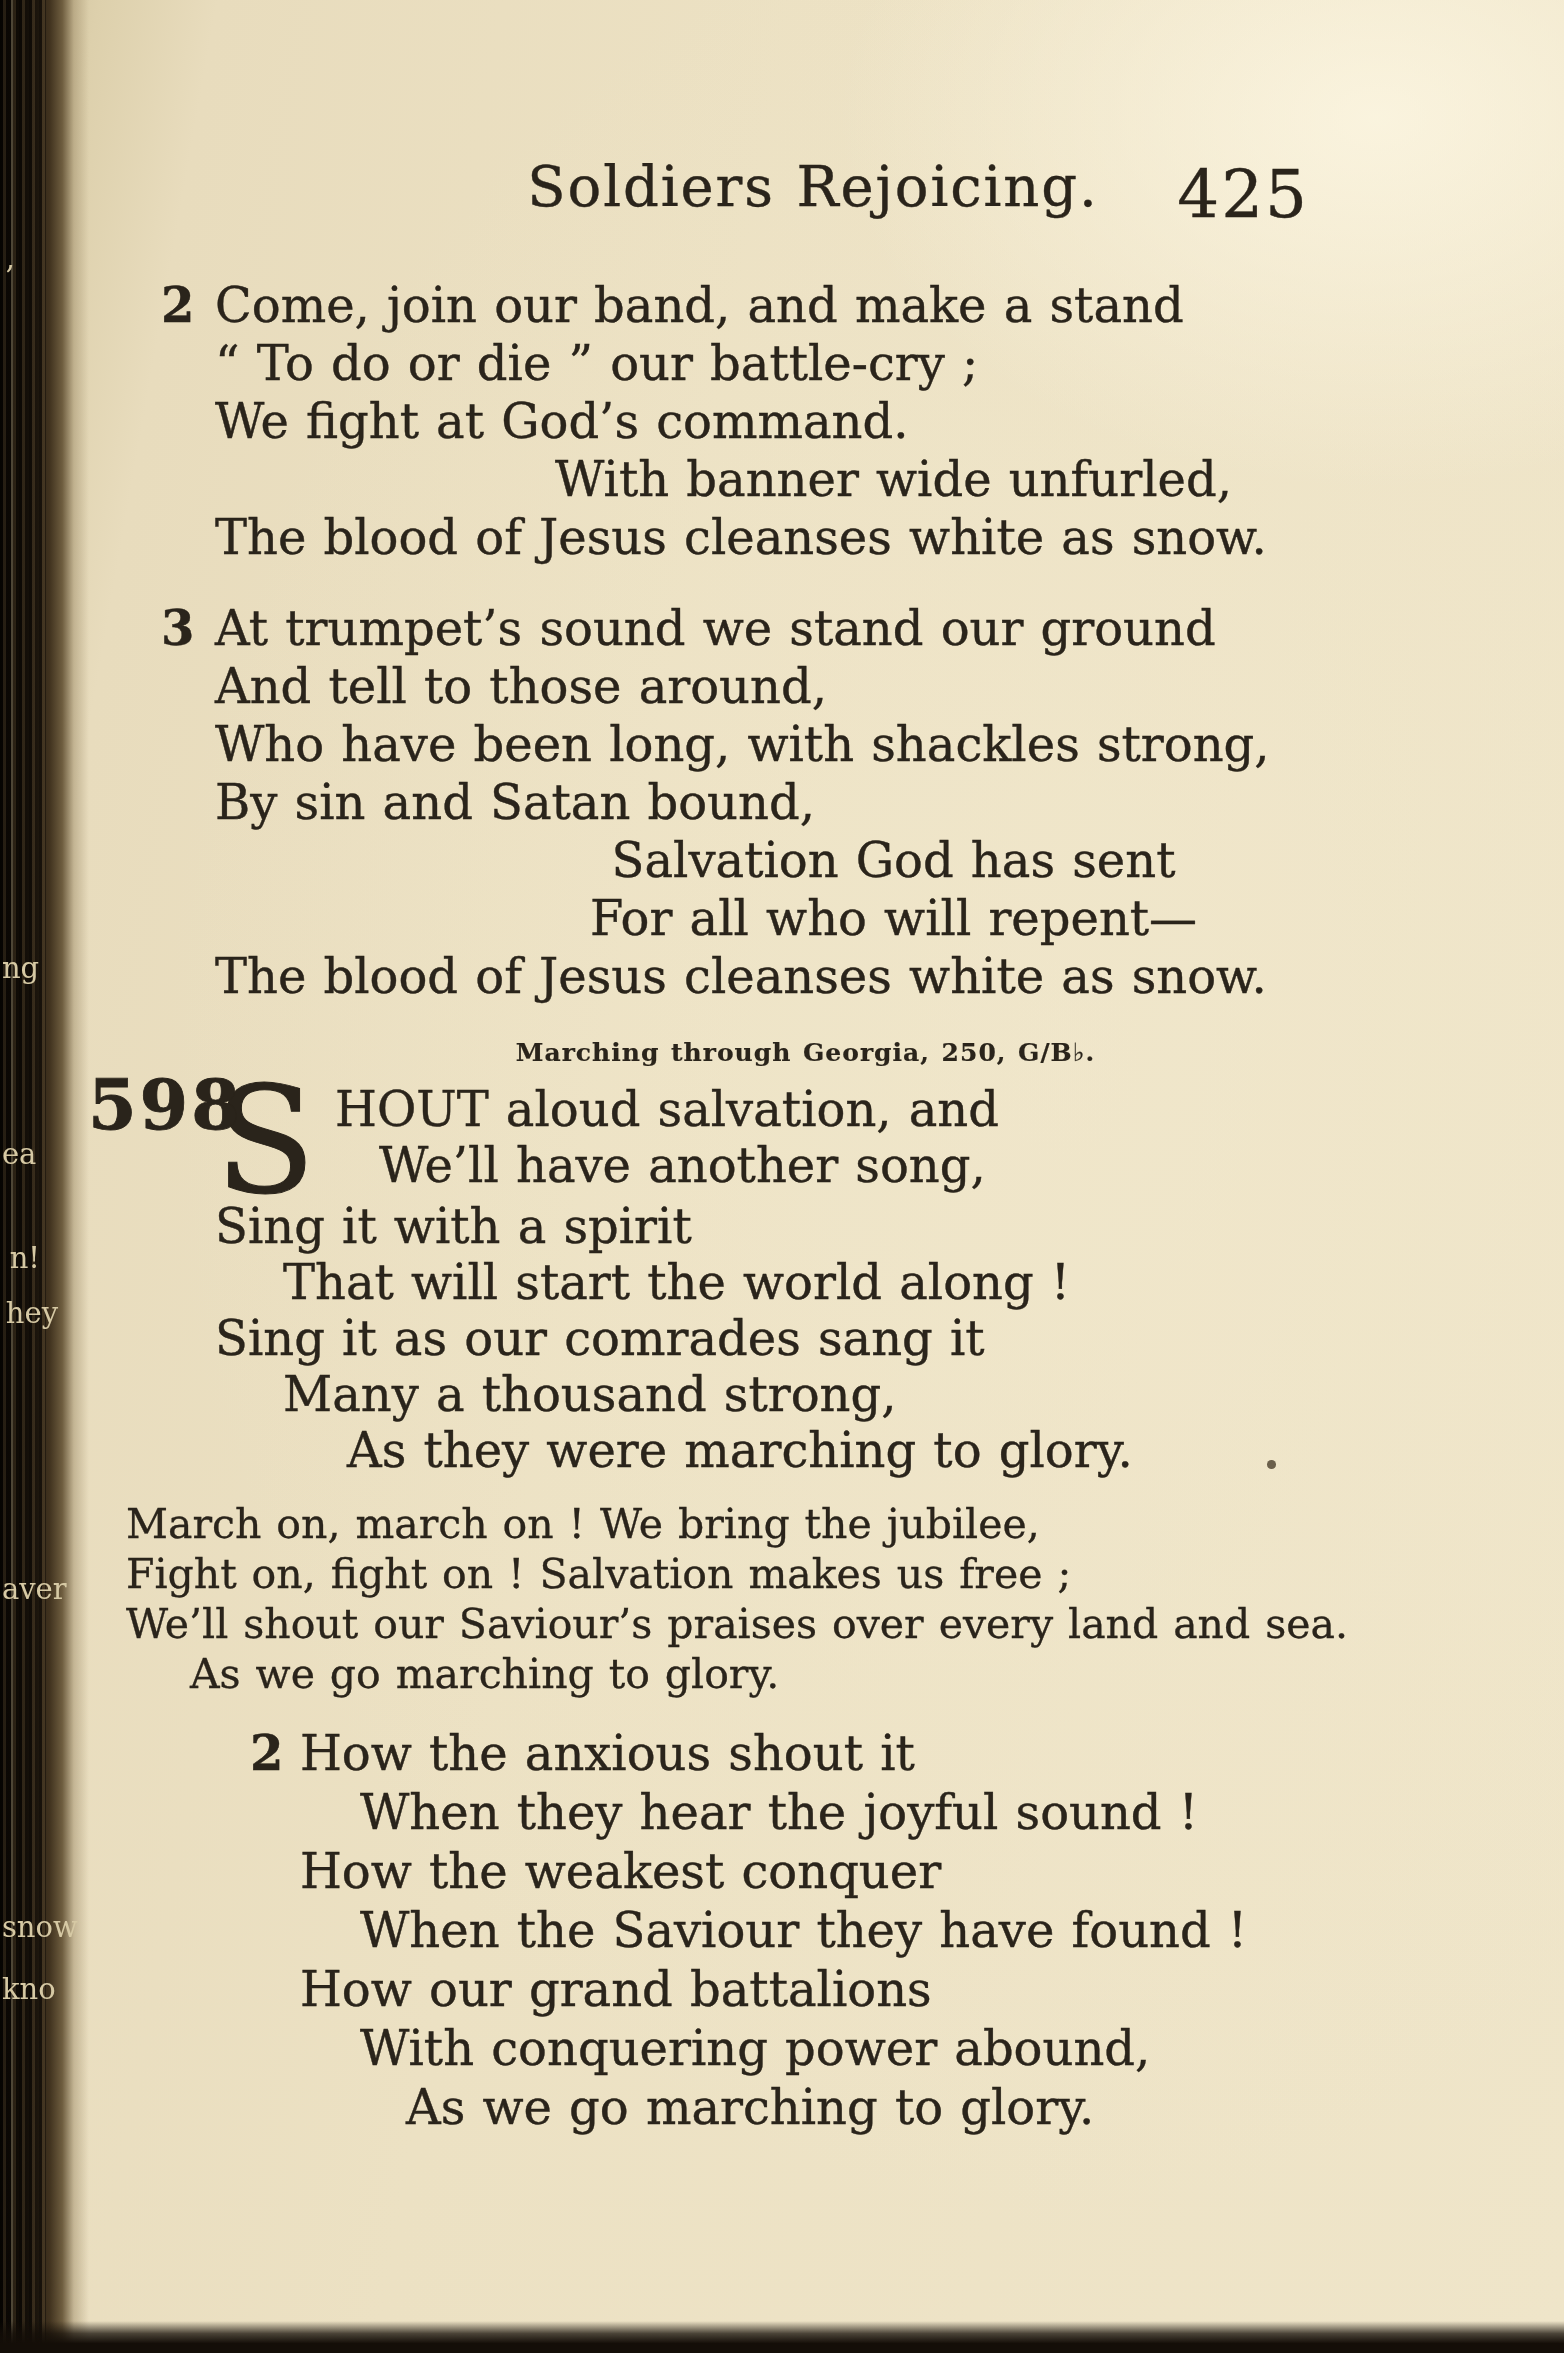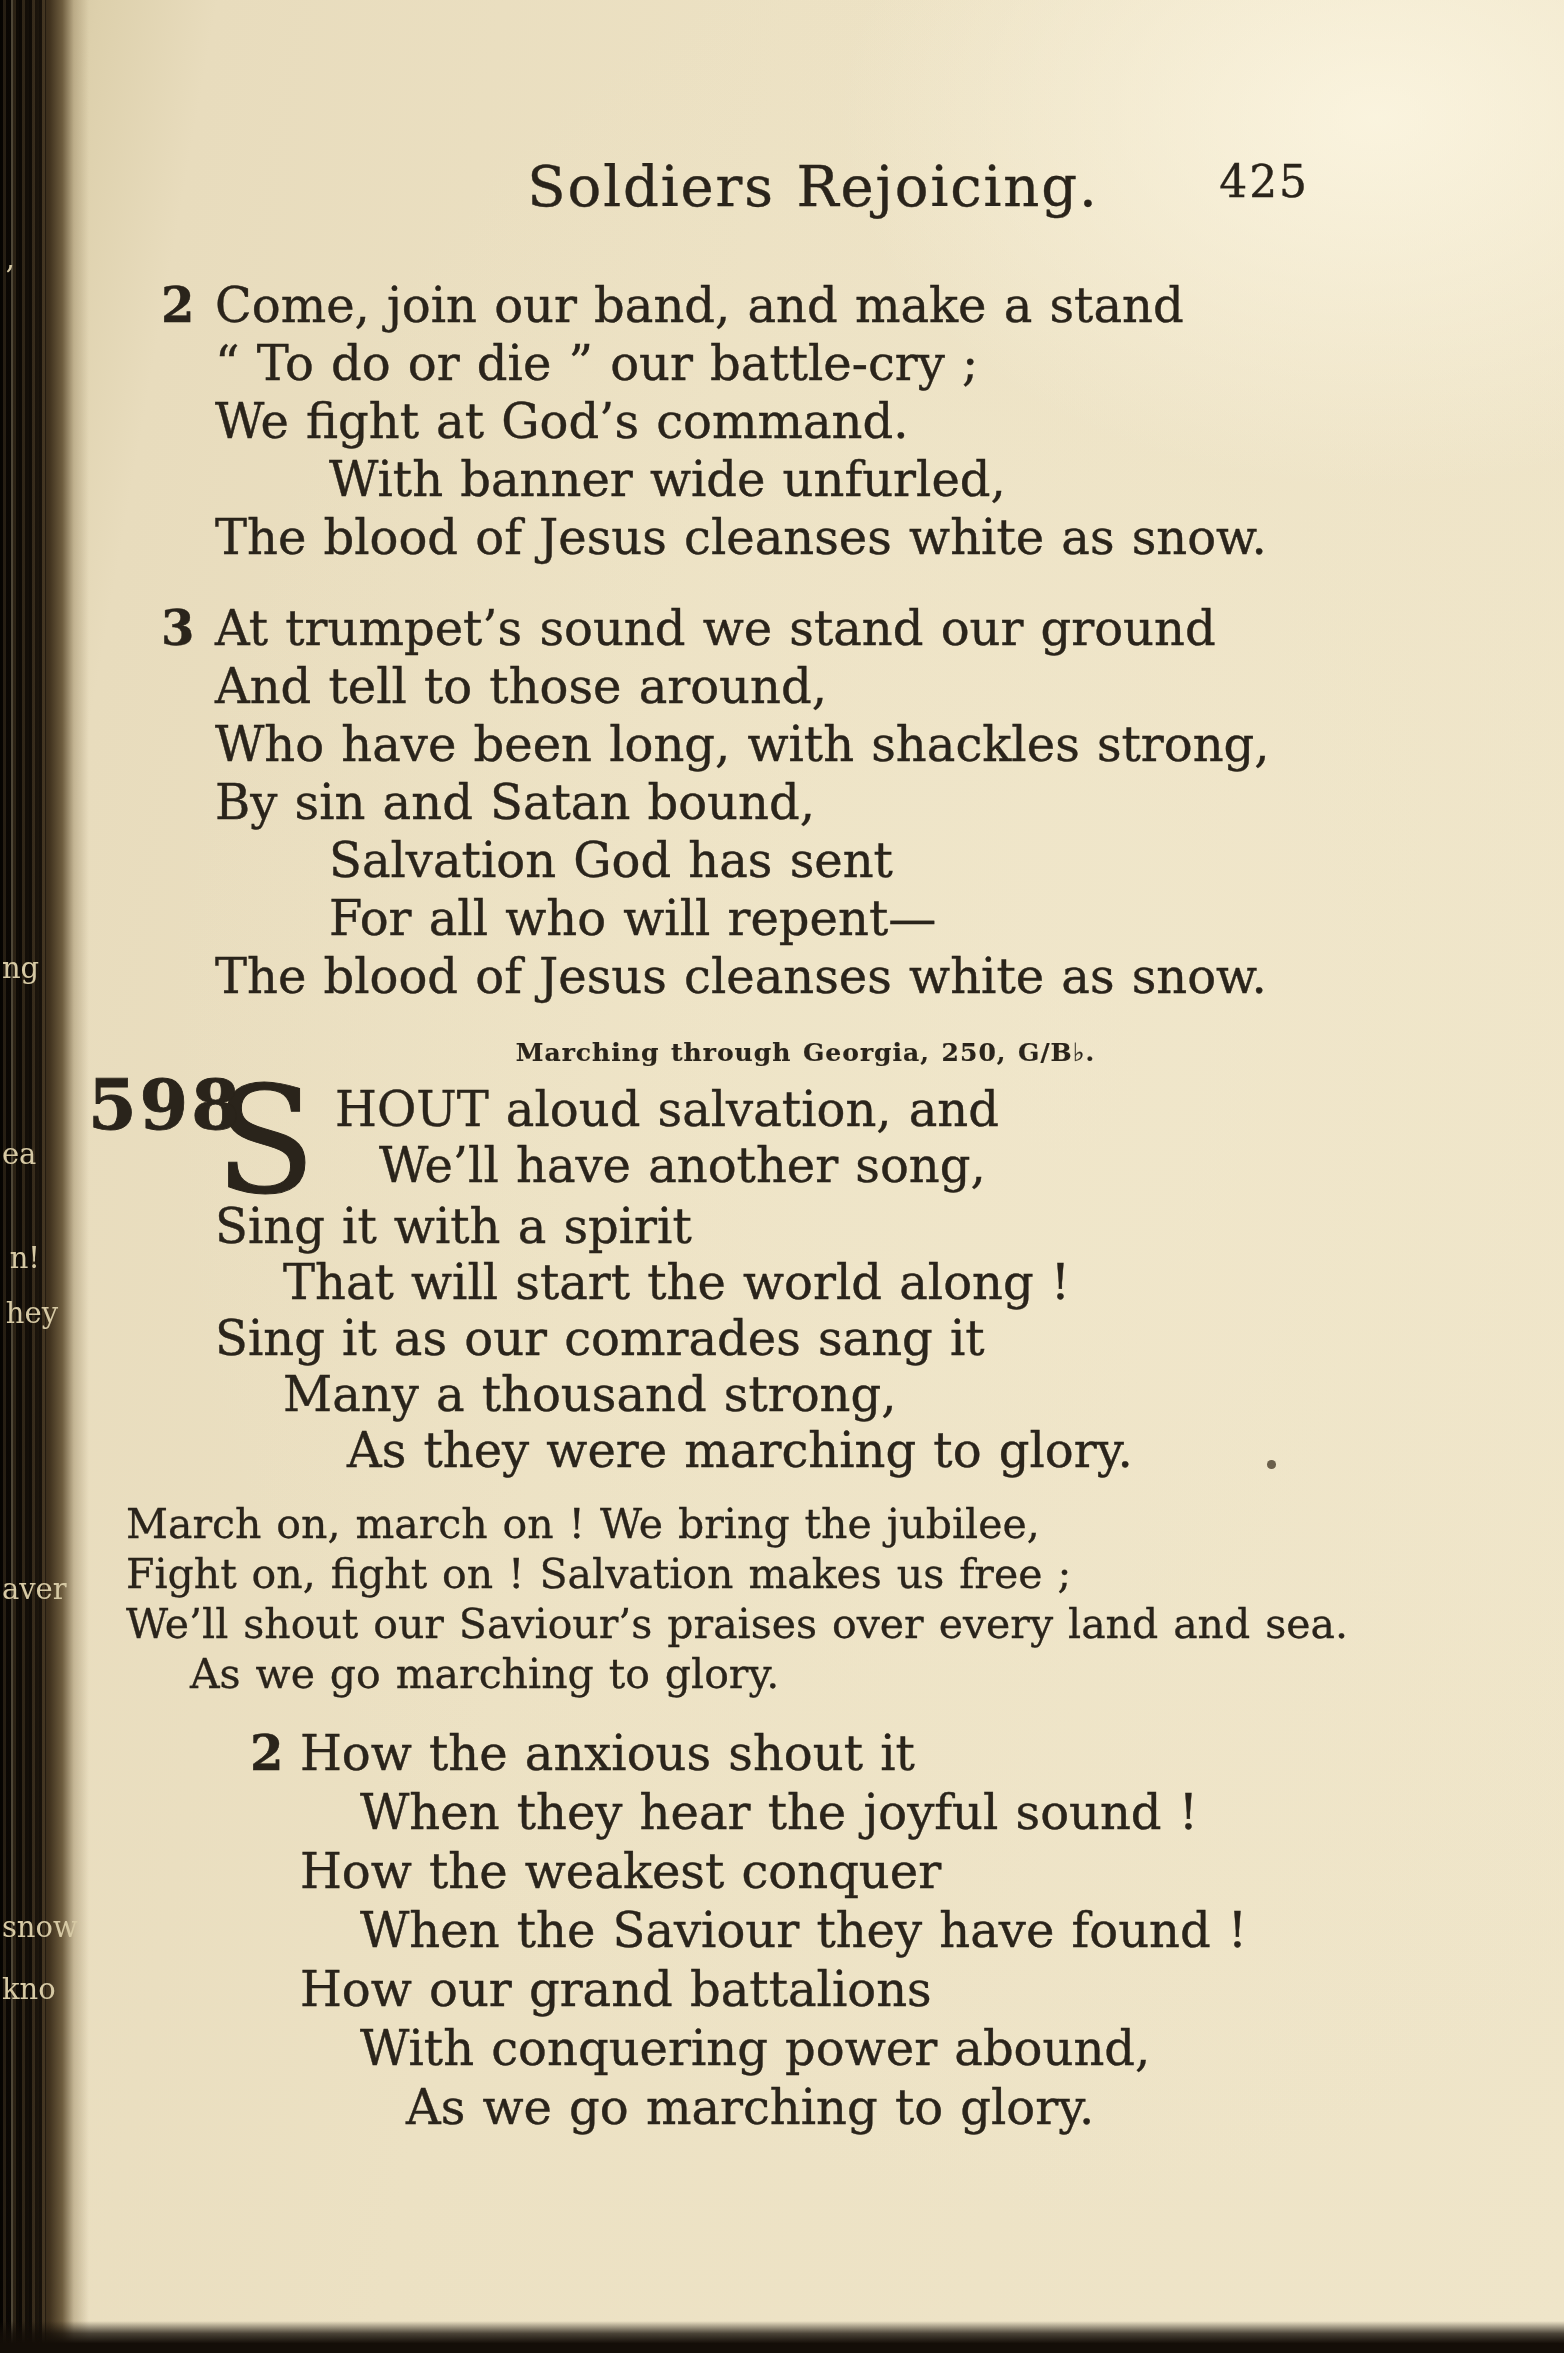--- a/index.html
+++ b/index.html
@@ -23,27 +23,27 @@
 
   .content { position:absolute; left:126px; top:154px; width:1332px; }
 
   
   .page-header { position:relative; height:68px; margin-bottom:54px; font-size:56px; }
   .running-title {
     position:absolute; left:50%; top:0;
     transform:translateX(calc(-50% + 21px));
     letter-spacing:1.9px; white-space:nowrap;
   }
-  .page-number { position:absolute; right:149px; top:1.9px; font-size:44px; letter-spacing:1.9px; }
+  .page-number { position:absolute; right:149px; top:1.9px; font-size:66px; letter-spacing:1.9px; }
 
   
   .stanza { position:relative; font-size:48px; line-height:58px; margin:0 0 33px 89px; }
   .stanza .verse-num { position:absolute; left:-54px; top:0; font-weight:bold; }
   .line { white-space:nowrap; }
-  .s597 .in1 { margin-left:114px; }
+  .s597 .in1 { margin-left:114px;text-align:center; }
 
   
   .tune-line {
     font-size:25px; font-weight:bold; letter-spacing:1px;
     -webkit-text-stroke:0.2px var(--ink,#2a241b);
     width:max-content; margin:15.4px auto 13.5px auto;
     transform:translateX(13.5px);
   }
 
   

